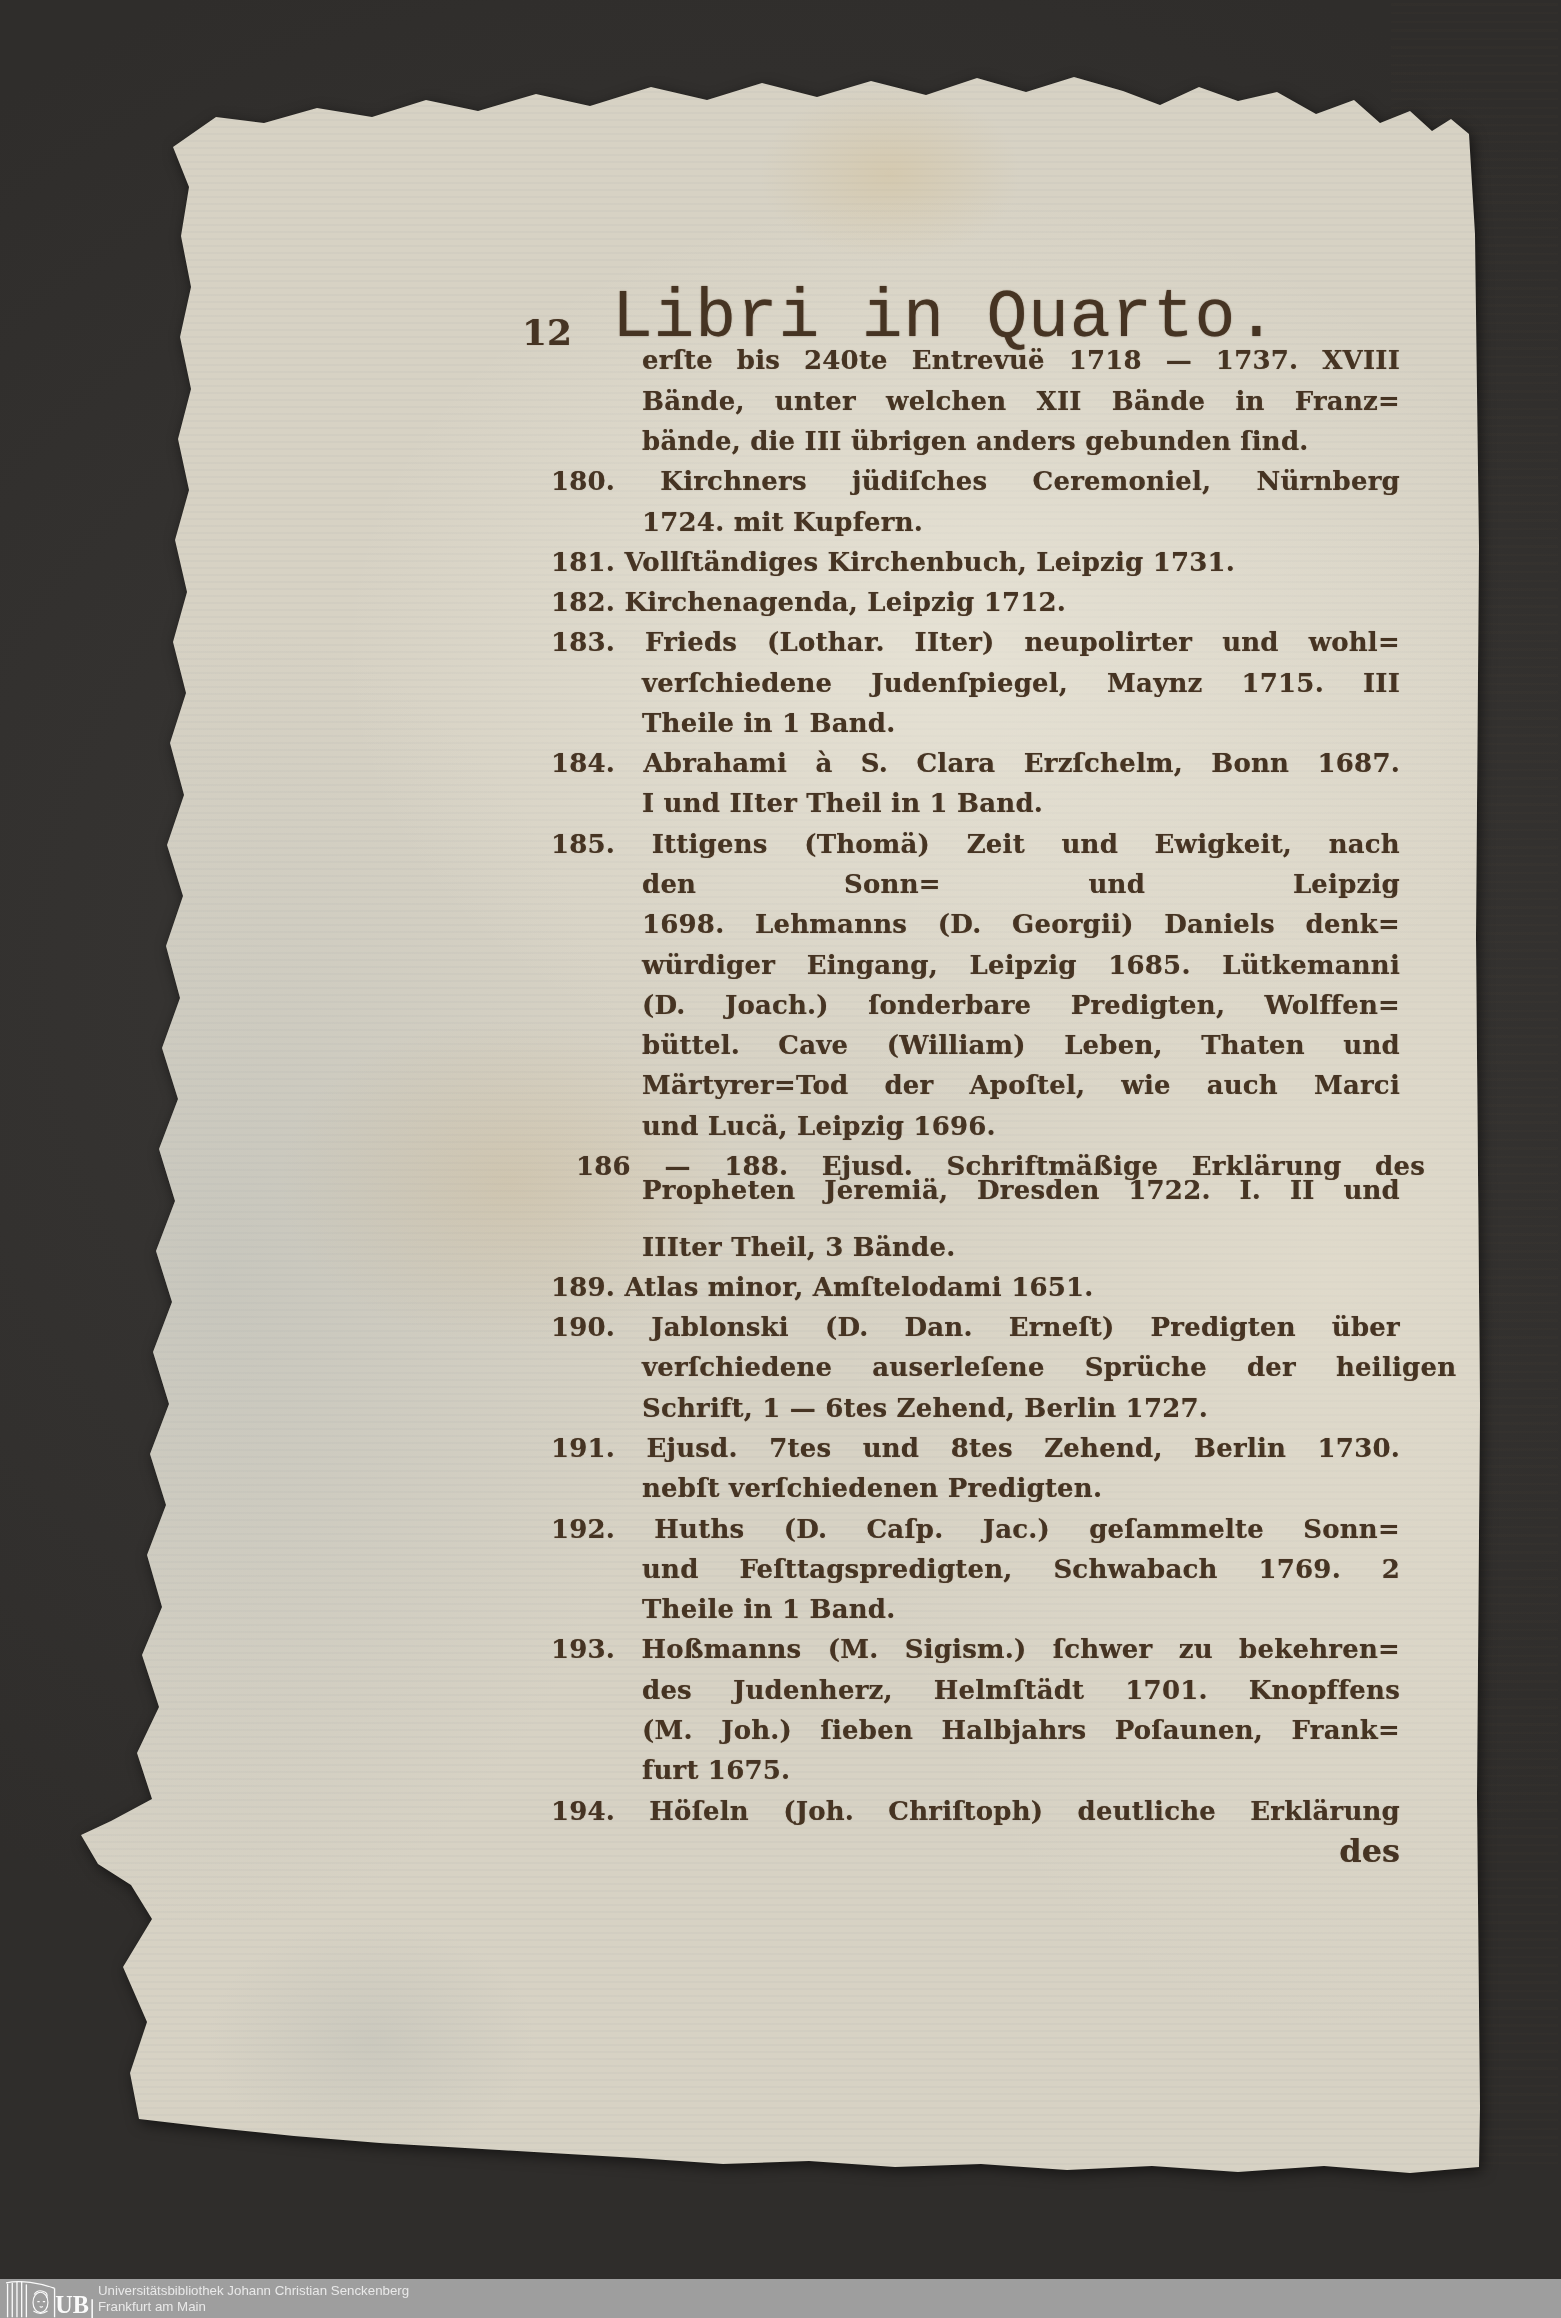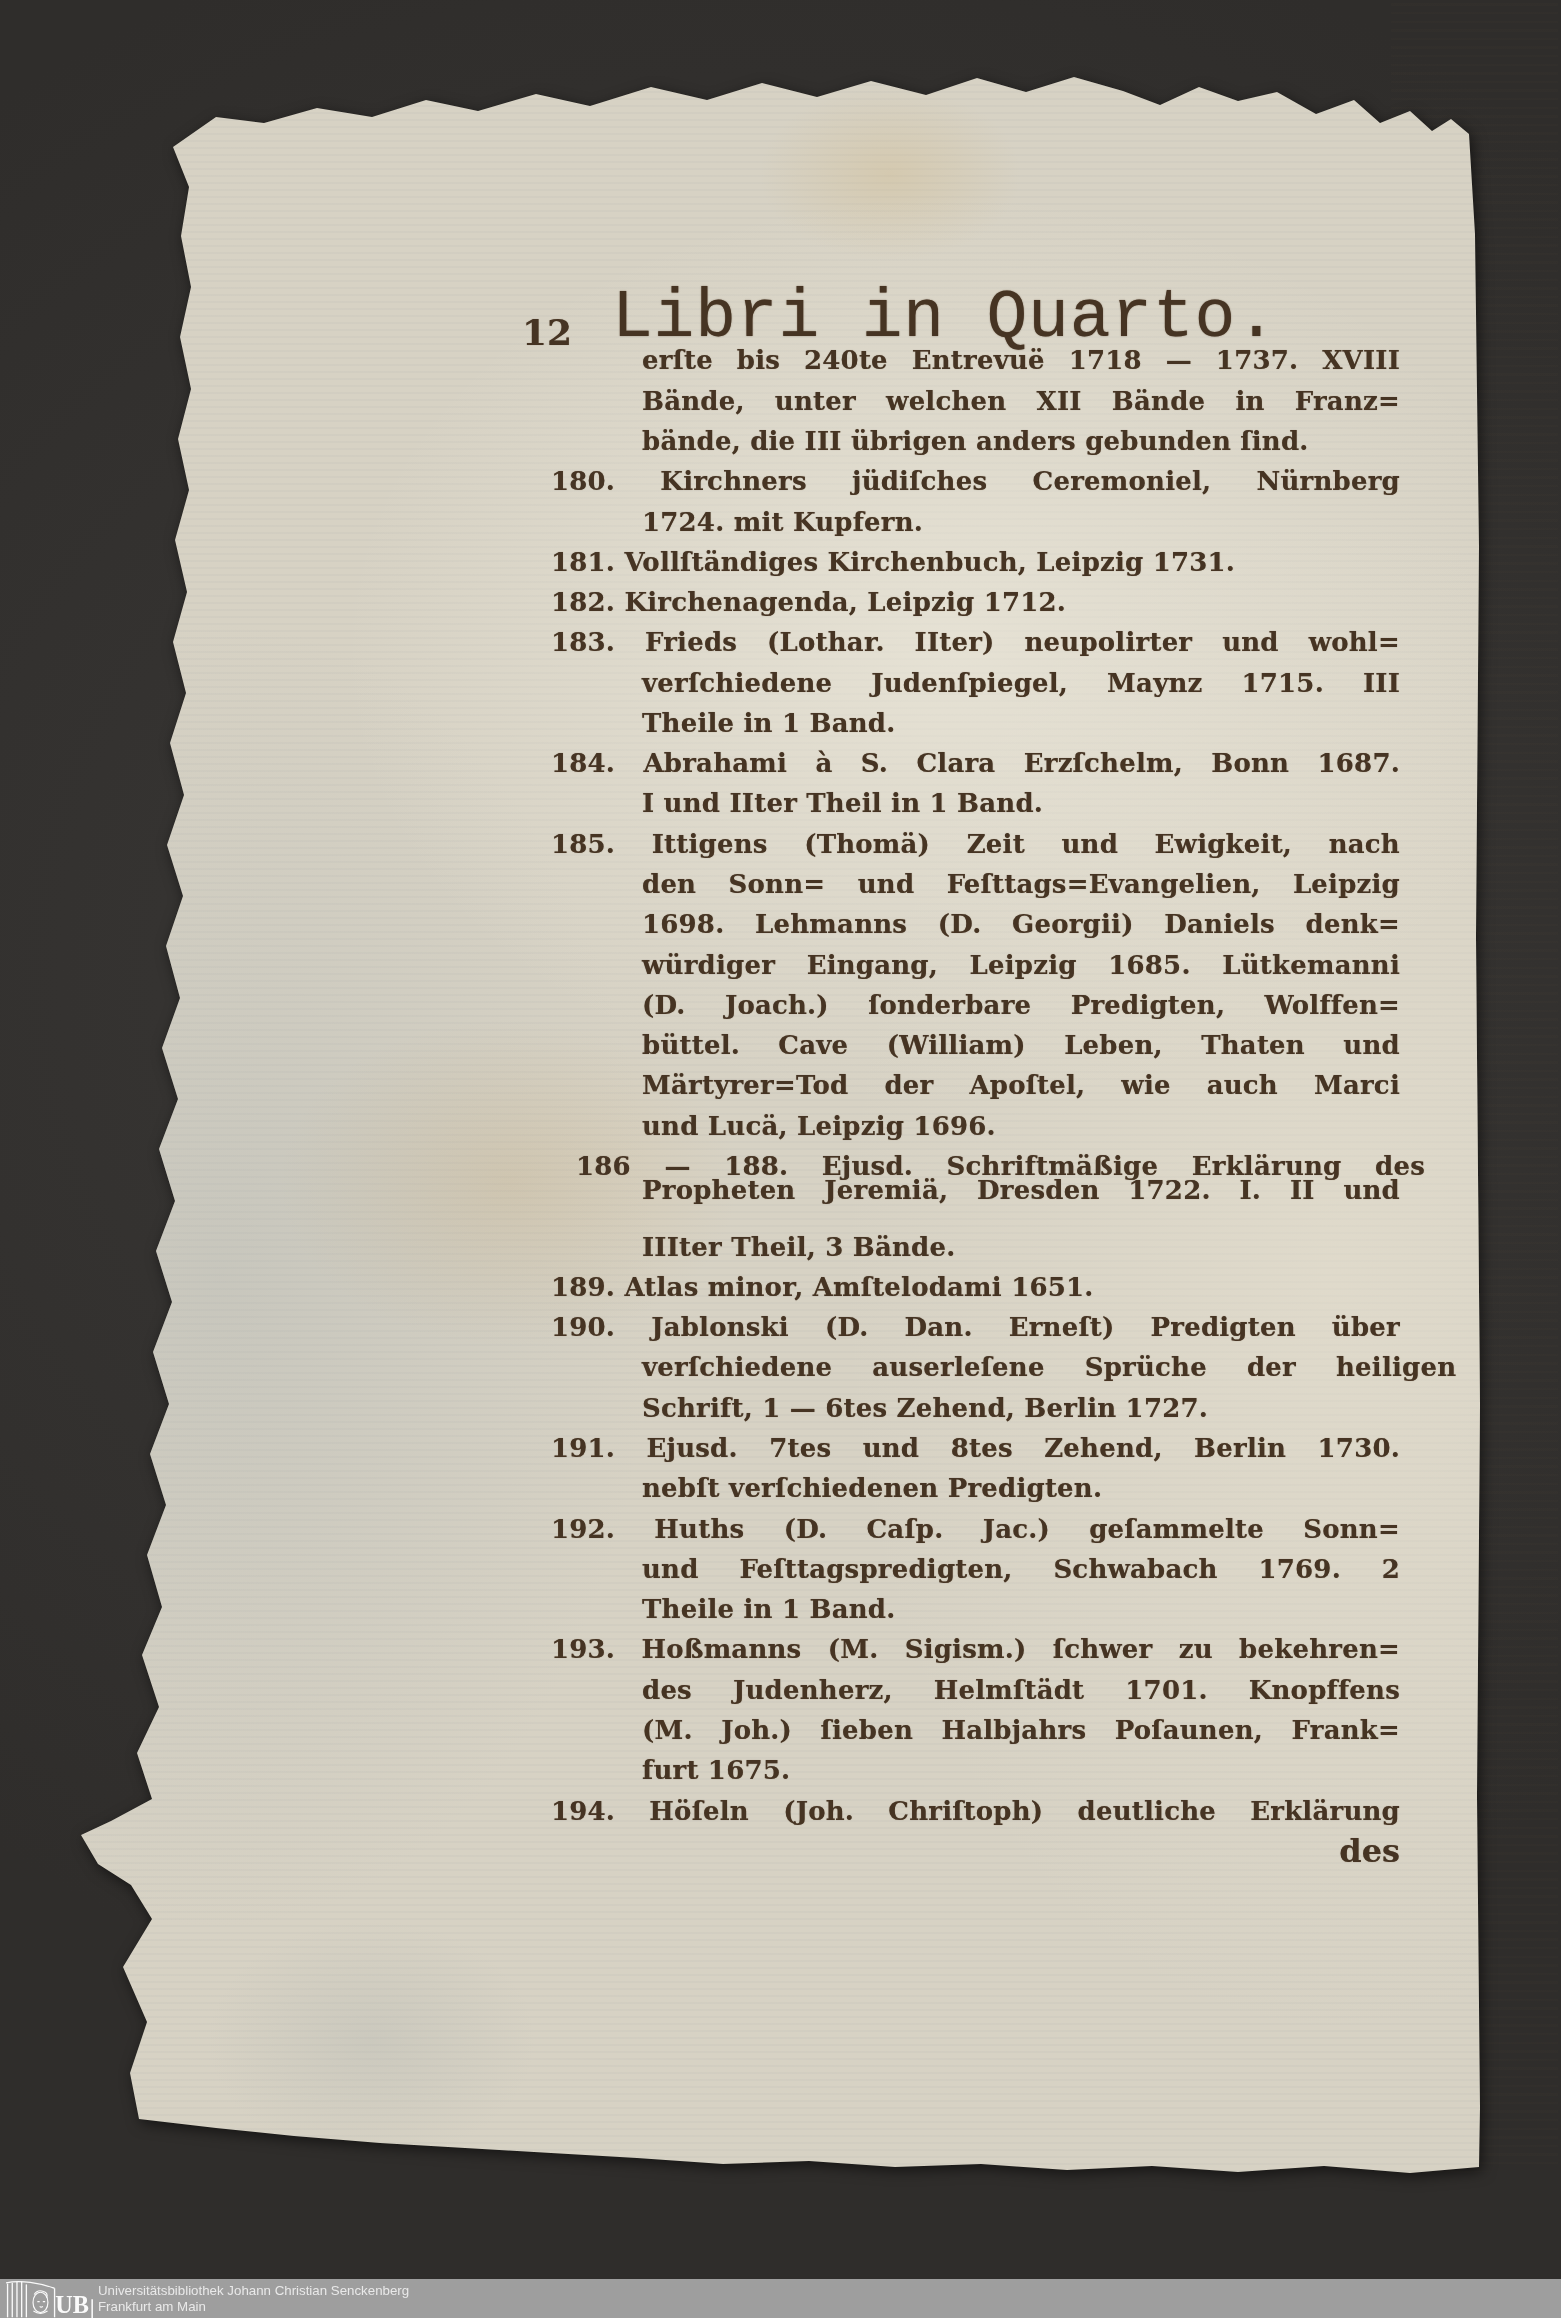--- a/index.html
+++ b/index.html
@@ -131,21 +131,20 @@
             <span>(Thomä)</span>
             <span>Zeit</span>
             <span>und</span>
             <span>Ewigkeit,</span>
             <span>nach</span>
           </div>
           <div class="line ink just" style="top: 864px; left: 606px; width: 758px;">
             <span>den</span>
             <span>Sonn=</span>
             <span>und</span>
-            <span>Feſttags=Evangelien,</span>
             <span>Leipzig</span>
           </div>
           <div class="line ink just" style="top: 904px; left: 606px; width: 758px;">
             <span>1698.</span>
             <span>Lehmanns</span>
             <span>(D.</span>
             <span>Georgii)</span>
             <span>Daniels</span>
             <span>denk=</span>
           </div>

